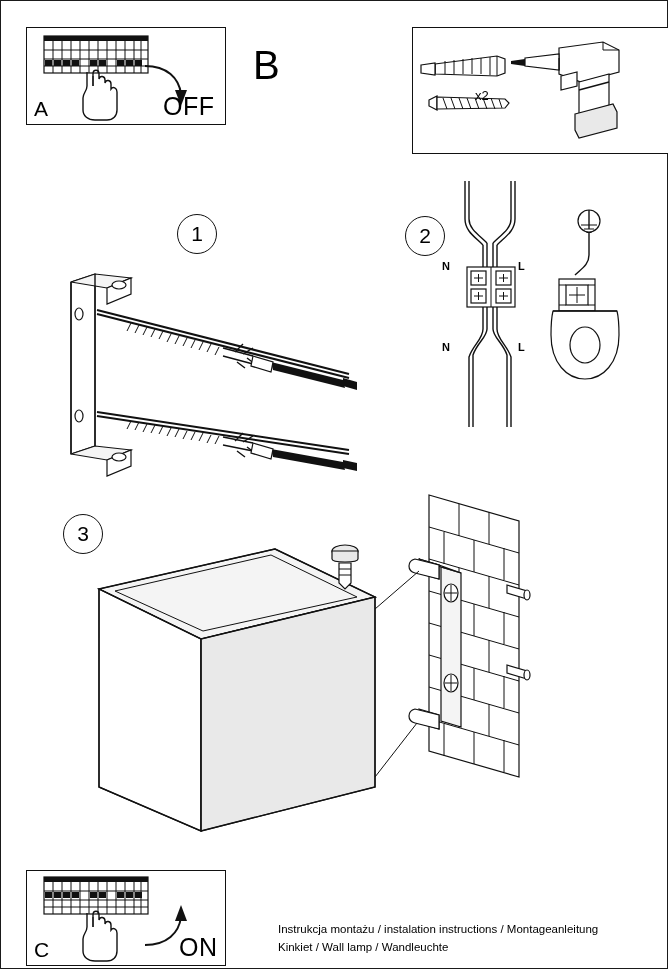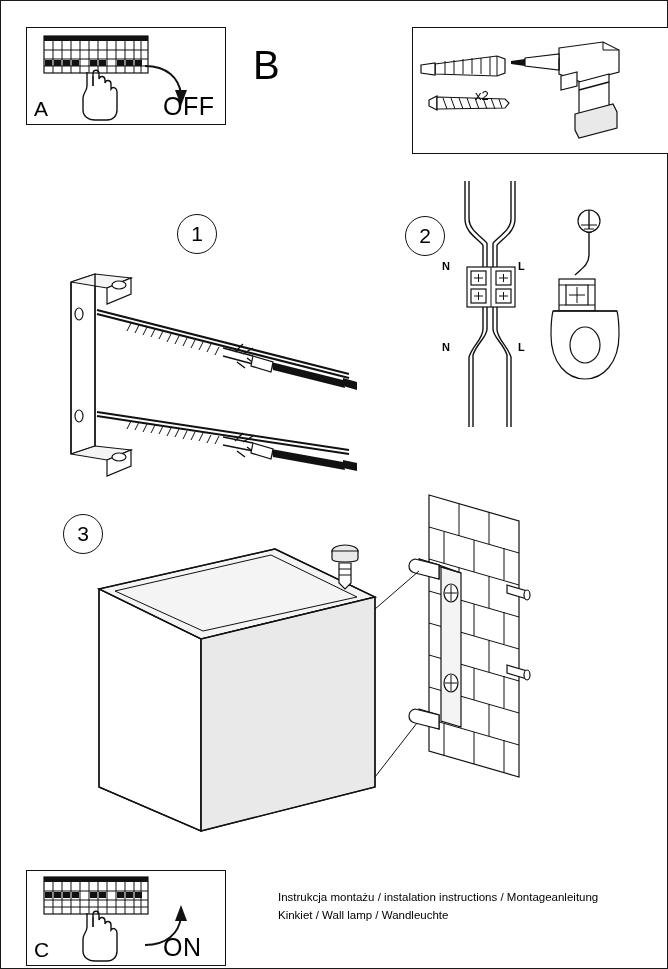--- a/index.html
+++ b/index.html
@@ -67,20 +67,21 @@
   .terminal-letter {
     position: absolute;
     font-size: 11px;
     font-weight: 700;
   }
   .footer-text {
     position: absolute;
     font-size: 11.5px;
     line-height: 1.55;
     white-space: pre-line;
+    margin-top: 32px;
   }
   svg { display: block; overflow: visible; }
   .ln { fill: none; stroke: #111111; stroke-width: 1.4; }
   .ln-thin { fill: none; stroke: #111111; stroke-width: 1; }
   .ln-thick { fill: none; stroke: #111111; stroke-width: 2; }
   .fillblack { fill: #111111; stroke: none; }
   .fillwhite { fill: #ffffff; stroke: #111111; stroke-width: 1.2; }
   .fillgrey { fill: #e9e9e9; stroke: #111111; stroke-width: 1.2; }
   .fillltgrey { fill: #f4f4f4; stroke: #111111; stroke-width: 1.2; }
 </style>
@@ -412,19 +413,19 @@
       <g>
         <path class="ln" d="M60 42 L60 56 C60 61 56 63 56 68 L56 80 C56 86 61 90 68 90 L80 90 C86 90 90 86 90 80 L90 62 C90 58 86 56 84 59 L84 54 C84 50 79 49 78 53 L78 50 C78 46 73 45 72 49 L72 44 C72 39 66 39 66 44 L66 56"></path>
         <path class="ln-thin" d="M66 56 L66 46"></path>
       </g>
       <g>
         <path class="ln-thick" d="M118 74 C140 74 152 62 154 46"></path>
         <path class="fillblack" d="M148 50 L160 50 L154 34 Z"></path>
       </g>
     </svg>
     <div class="label-letter" style="left:7px; top:68px;">C</div>
-    <div class="onoff" style="left:136px; top:64px;">ON</div>
+    <div class="onoff" style="left:152px; top:64px;">ON</div>
   </div>
 
   <div class="footer-text" style="left:277px; top:888px; width:370px;">Instrukcja montażu / instalation instructions / Montageanleitung</div>
   <div class="footer-text" style="left:277px; top:906px; width:370px;">Kinkiet / Wall lamp / Wandleuchte</div>
 
 </div>
 
 </body></html>

